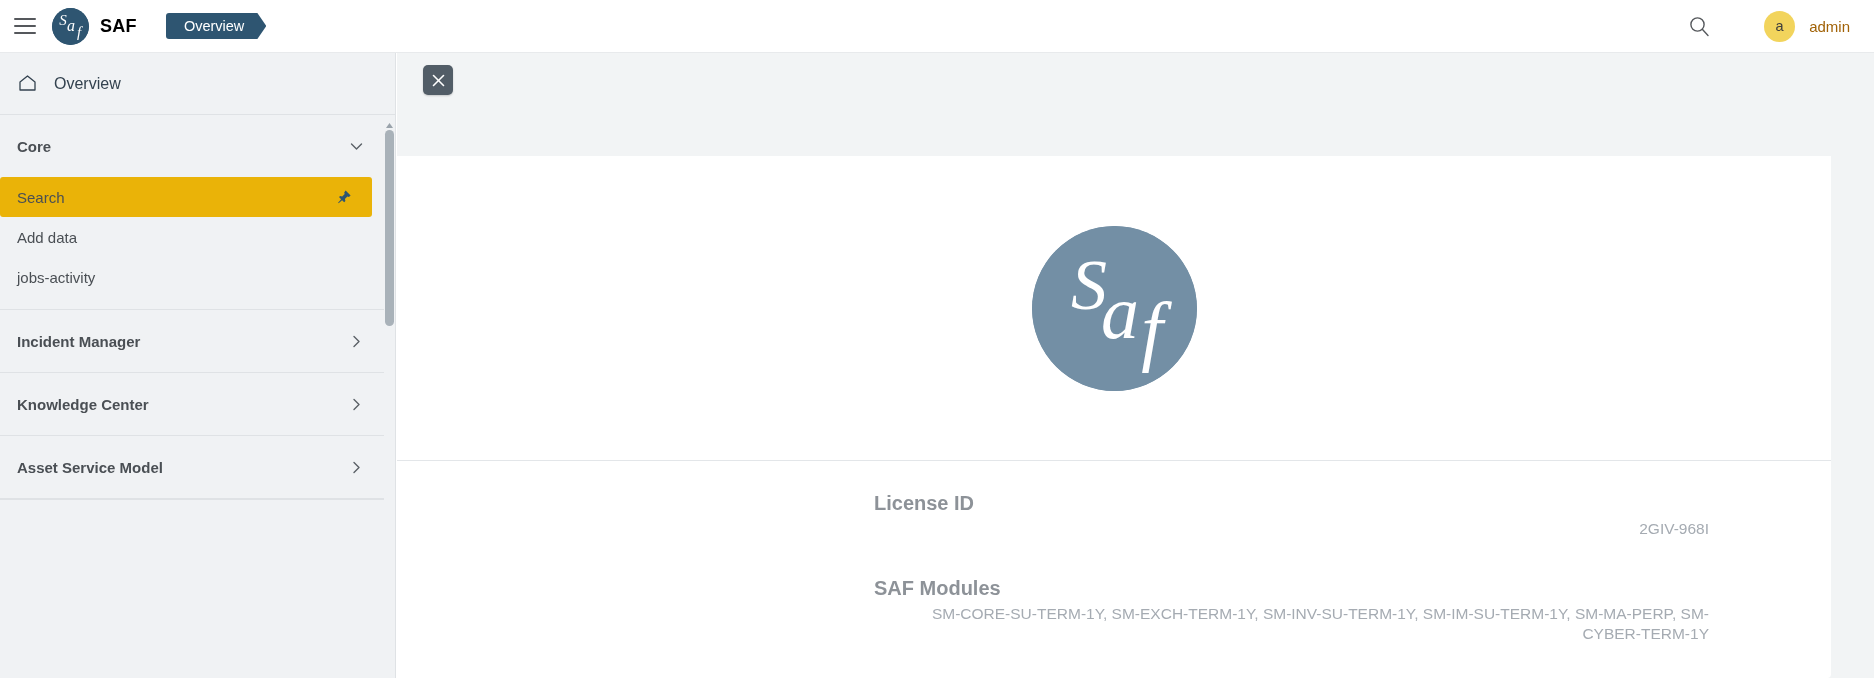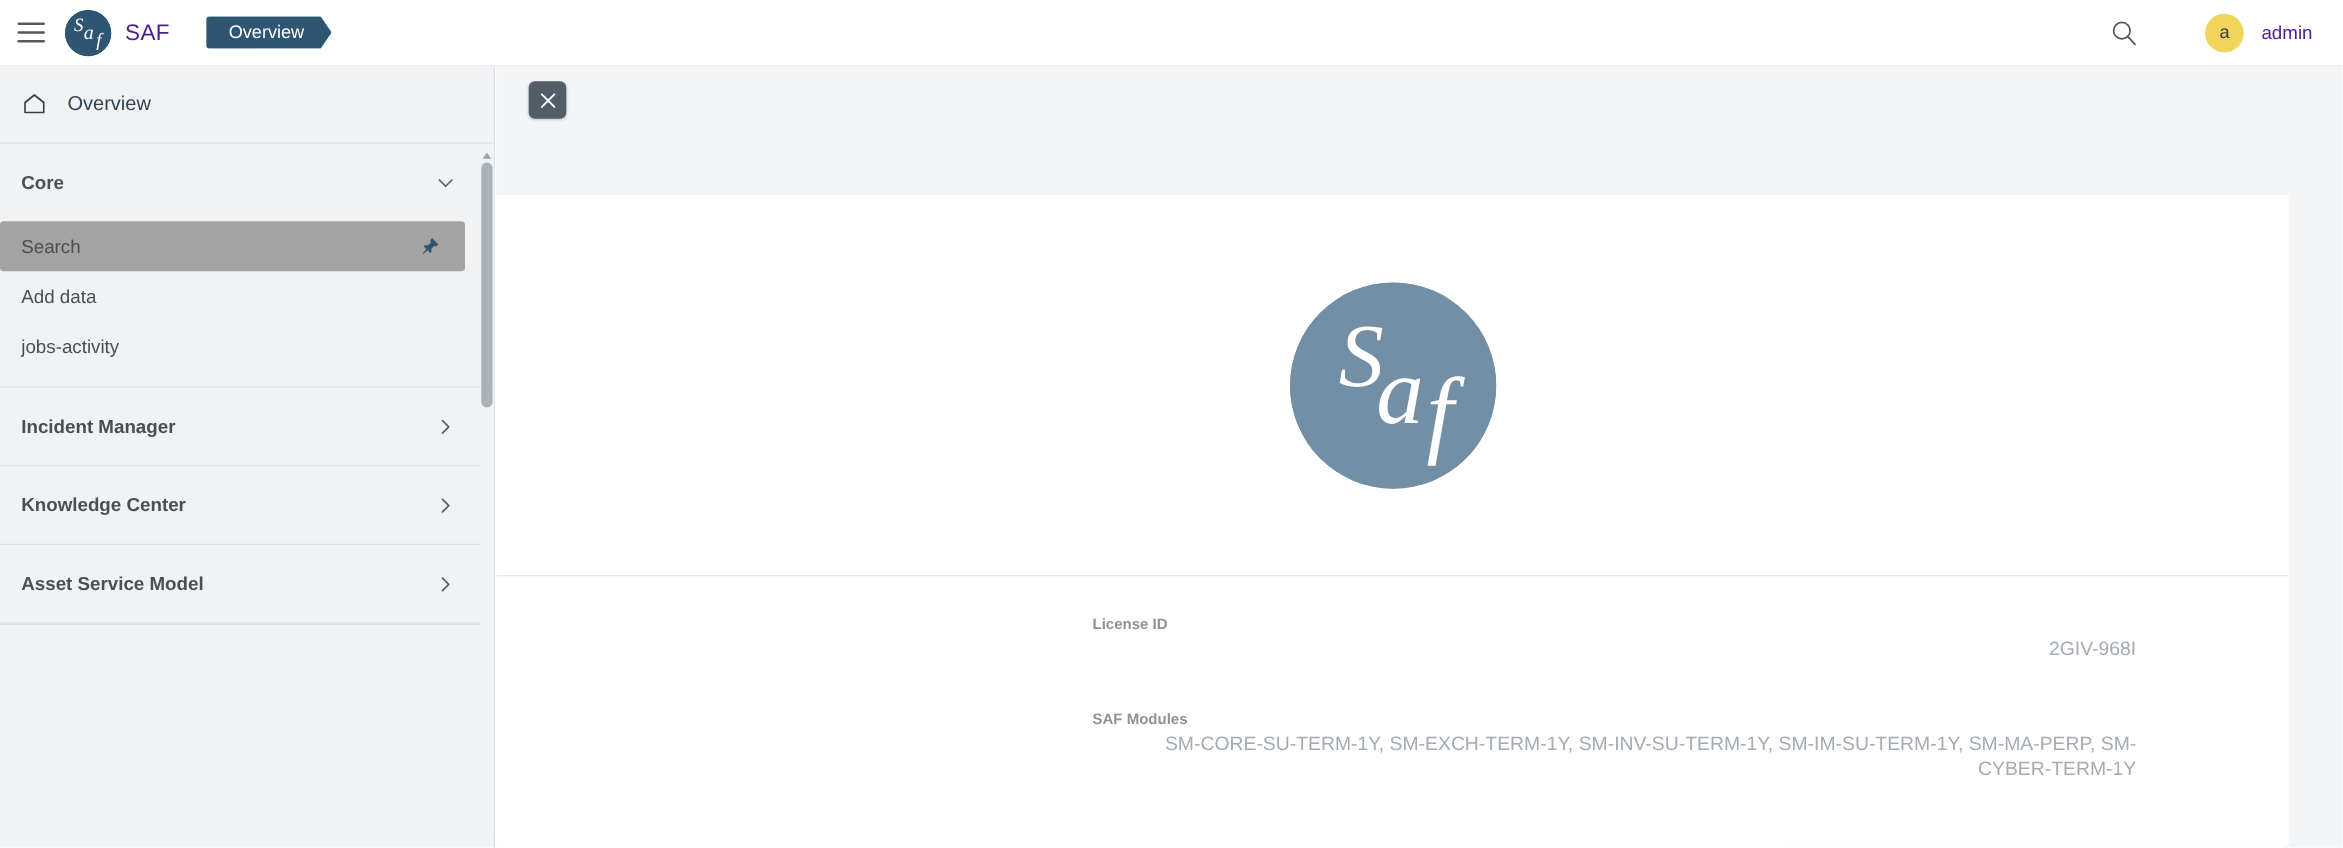--- a/index.html
+++ b/index.html
@@ -53,22 +53,22 @@
     height: 37px;
     border-radius: 50%;
     background: #2e5571;
     position: relative;
     overflow: hidden;
   }
   .brand-mark svg { display: block; }
 
   .brand-name {
     font-size: 18px;
-    font-weight: normal;
-    color: #4c1d95;
+    font-weight: bold;
+    color: #000000;
     margin-left: 11px;
     letter-spacing: 0.3px;
   }
 
   .nav-tab {
     margin-left: 29px;
     height: 26px;
     background: #2e5571;
     color: #ffffff;
     font-size: 14.5px;
@@ -101,21 +101,21 @@
     background: #f2d45c;
     color: #3d3d3d;
     font-size: 14.5px;
     display: flex;
     align-items: center;
     justify-content: center;
     cursor: pointer;
   }
   .username {
     font-size: 15px;
-    color: #4c1d95;
+    color: #a16207;
     margin-left: 14px;
     cursor: pointer;
   }
 
   
   .sidebar {
     position: absolute;
     top: 53px;
     left: 0;
     width: 396px;
@@ -176,21 +176,21 @@
   .leaf-item {
     height: 40px;
     display: flex;
     align-items: center;
     padding: 0 20px 0 17px;
     font-size: 15px;
     color: #4a4f54;
     cursor: pointer;
   }
   .leaf-item.active {
-    background: #a3a3a3;
+    background: #eab308;
     border-radius: 3px;
     margin: 0 23px 0 0;
     gap: 24px;
   }
   .pin-icon {
     margin-left: auto;
     width: 16px;
     height: 16px;
     color: #2e5571;
   }
@@ -275,21 +275,21 @@
 
   .card-divider {
     height: 1px;
     background: #e3e6e9;
     width: 1434px;
   }
 
   .info-block { padding: 31px 0 0 477px; }
 
   .info-label {
-    font-size: 12px;
+    font-size: 20px;
     font-weight: bold;
     color: #8d9298;
     margin-bottom: 4px;
   }
   .info-value {
     font-size: 15.5px;
     color: #a5abb2;
     line-height: 1.25;
     max-width: 835px;
     text-align: right;

